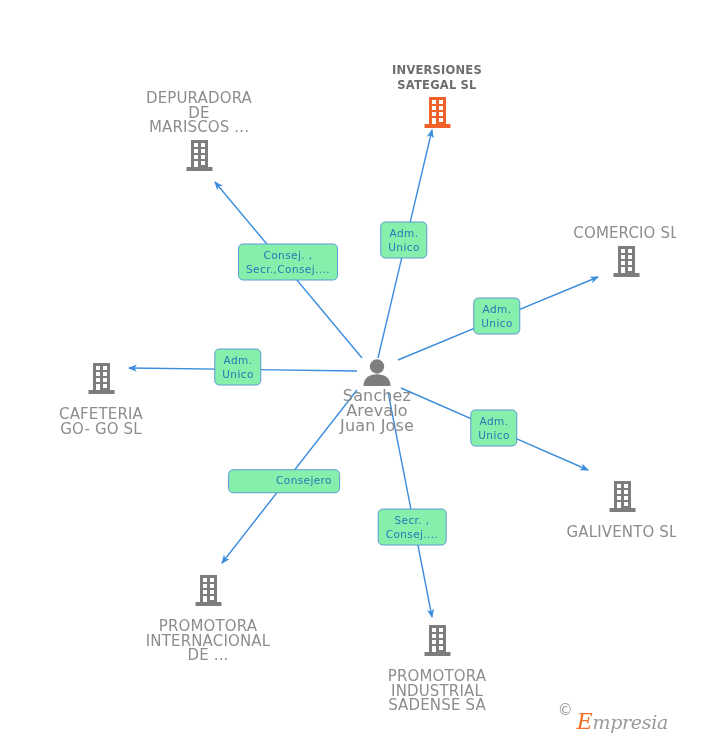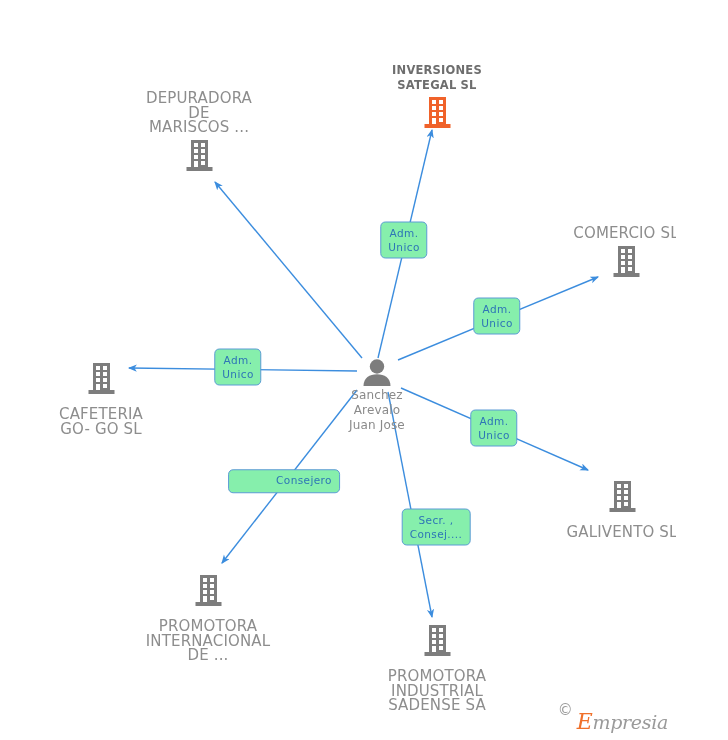--- a/index.html
+++ b/index.html
@@ -48,21 +48,21 @@
   }
   .node.label-below .label {
     margin-top: 12px;
   }
   .node.label-above .label {
     margin-bottom: 3px;
   }
   .node.person .label {
     margin-top: 2px;
     color: #8a8a8a;
-    font-size: 12px;
+    font-size: 16px;
     line-height: 15px;
   }
   .node.highlight .label {
     color: #6e6e6e;
     font-weight: bold;
     font-size: 11.5px;
     letter-spacing: 0.2px;
   }
   .edge-label {
     position: absolute;
@@ -269,28 +269,30 @@
         <path d="M3.5,28 C3.5,19.8 9.5,16.2 17,16.2 C24.5,16.2 30.5,19.8 30.5,28 Z" fill="#7d7d7d"></path>
       </svg>
     </span>
     <span class="label">Sanchez
 Arevalo
 Juan Jose</span>
   </div>
 
   <div class="edge-label" style="left:404px; top:240px;">Adm.
 Unico</div>
+  <div class="edge-label" style="left:288px; top:262px;">Consej. ,
+Secr.,Consej....</div>
   <div class="edge-label" style="left:497px; top:316px;">Adm.
 Unico</div>
   <div class="edge-label" style="left:238px; top:367px;">Adm.
 Unico</div>
   <div class="edge-label" style="left:494px; top:428px;">Adm.
 Unico</div>
   <div class="edge-label" style="left:284px; top:481px;padding-left:47px;">Consejero</div>
-  <div class="edge-label" style="left:436px; top:527px;">Secr. ,
+  <div class="edge-label" style="left:412px; top:527px;">Secr. ,
 Consej....</div>
 
   <div id="watermark">
     <span class="copy">©</span>
     <span class="brand"><span class="cap">E</span><span>mpresia</span></span>
   </div>
 
 </div>
 
 </body></html>

